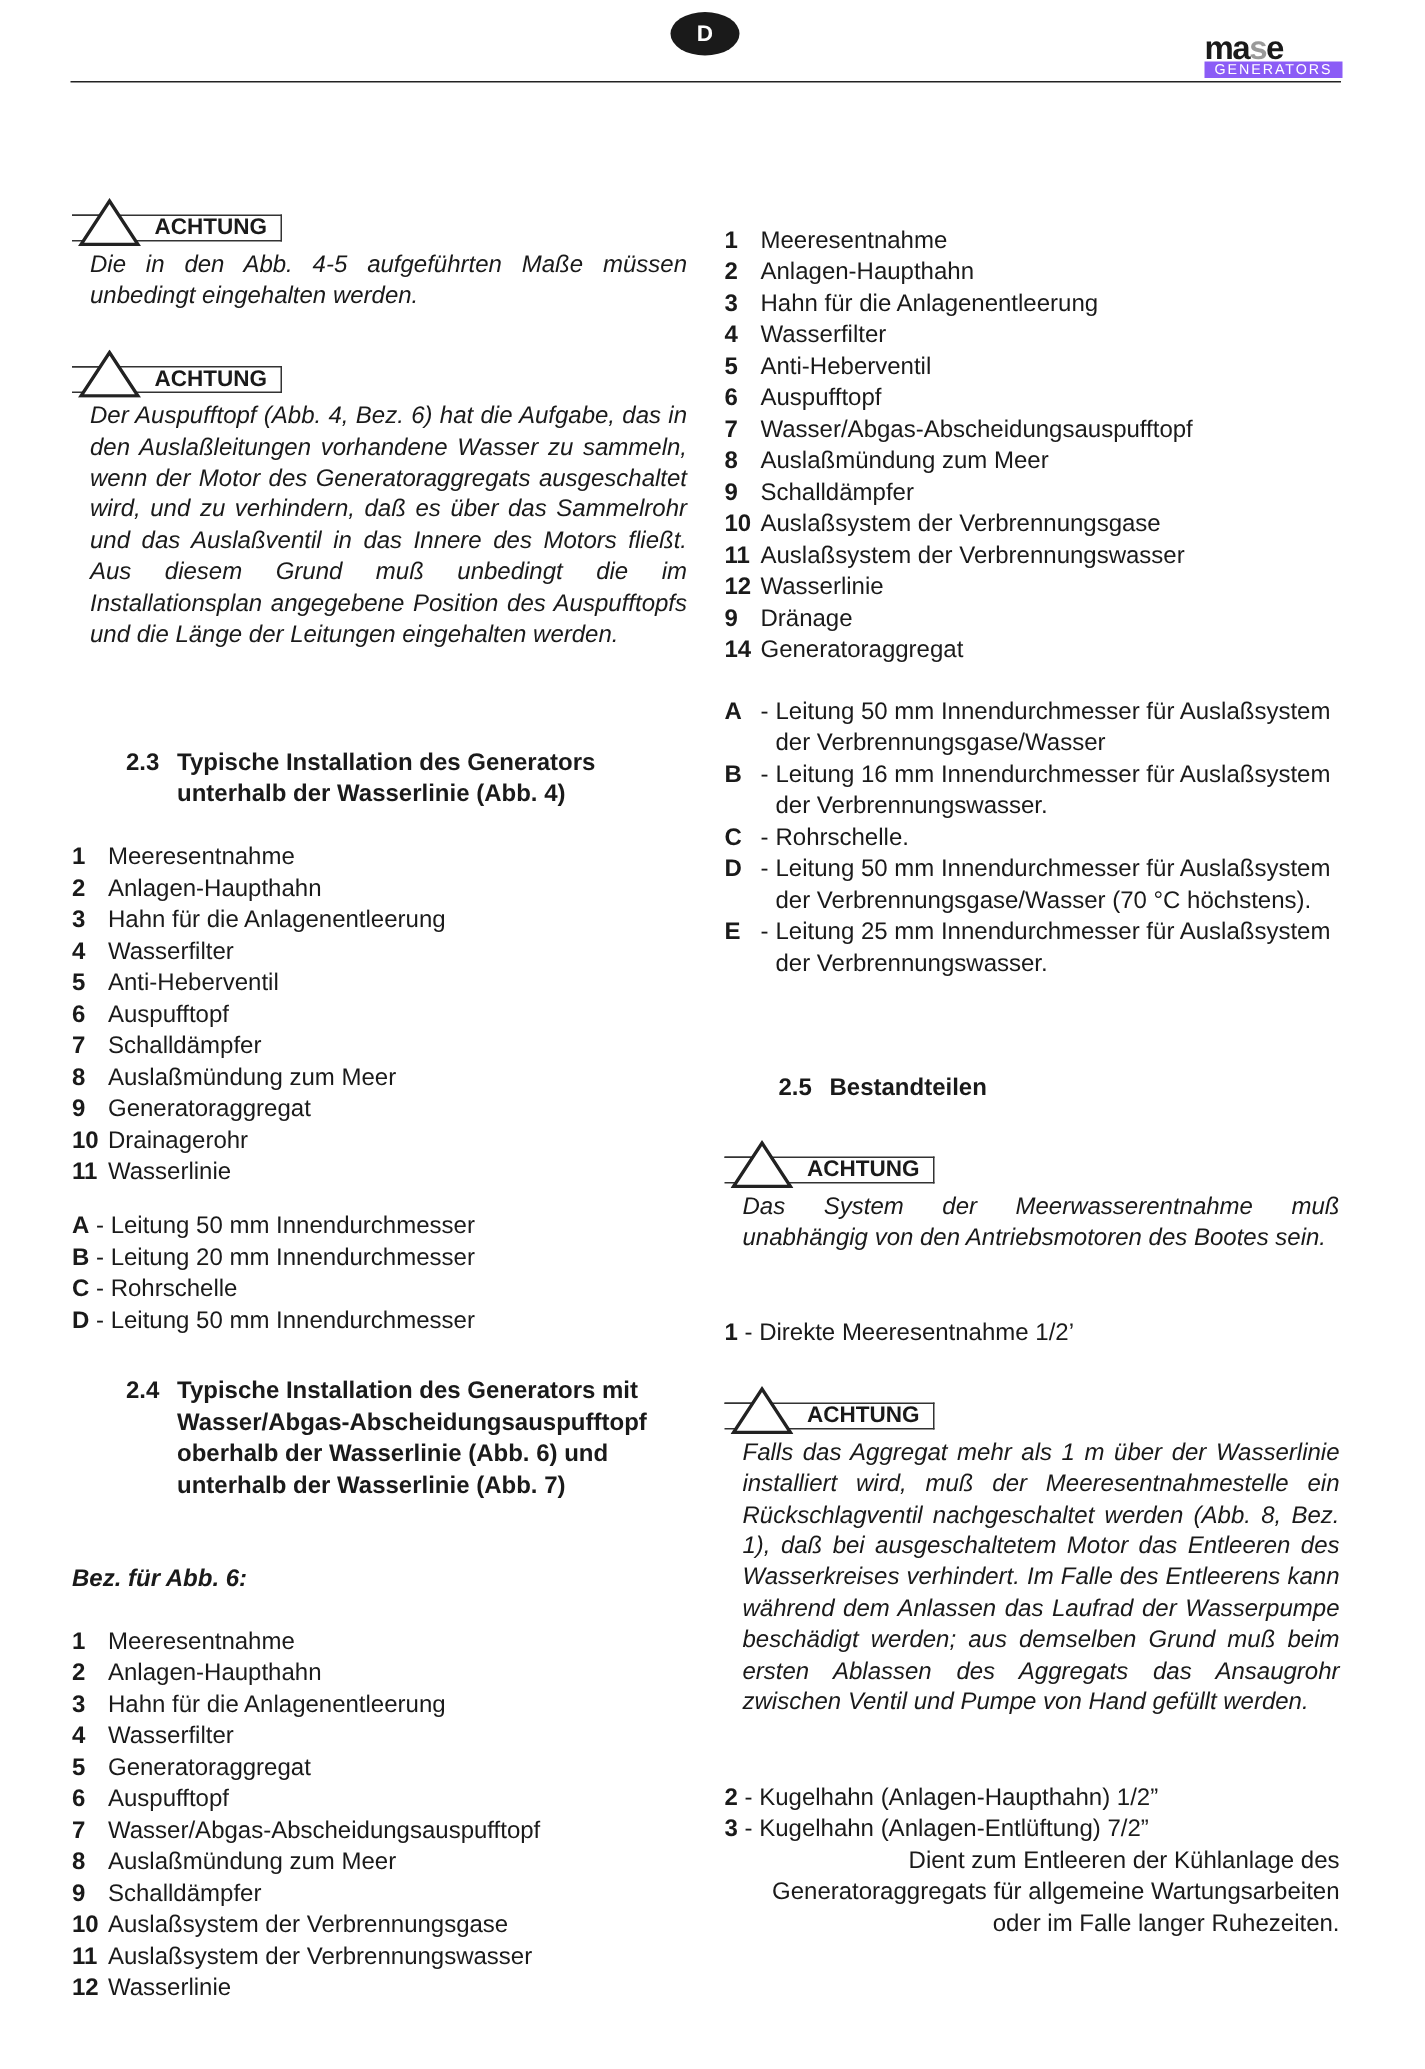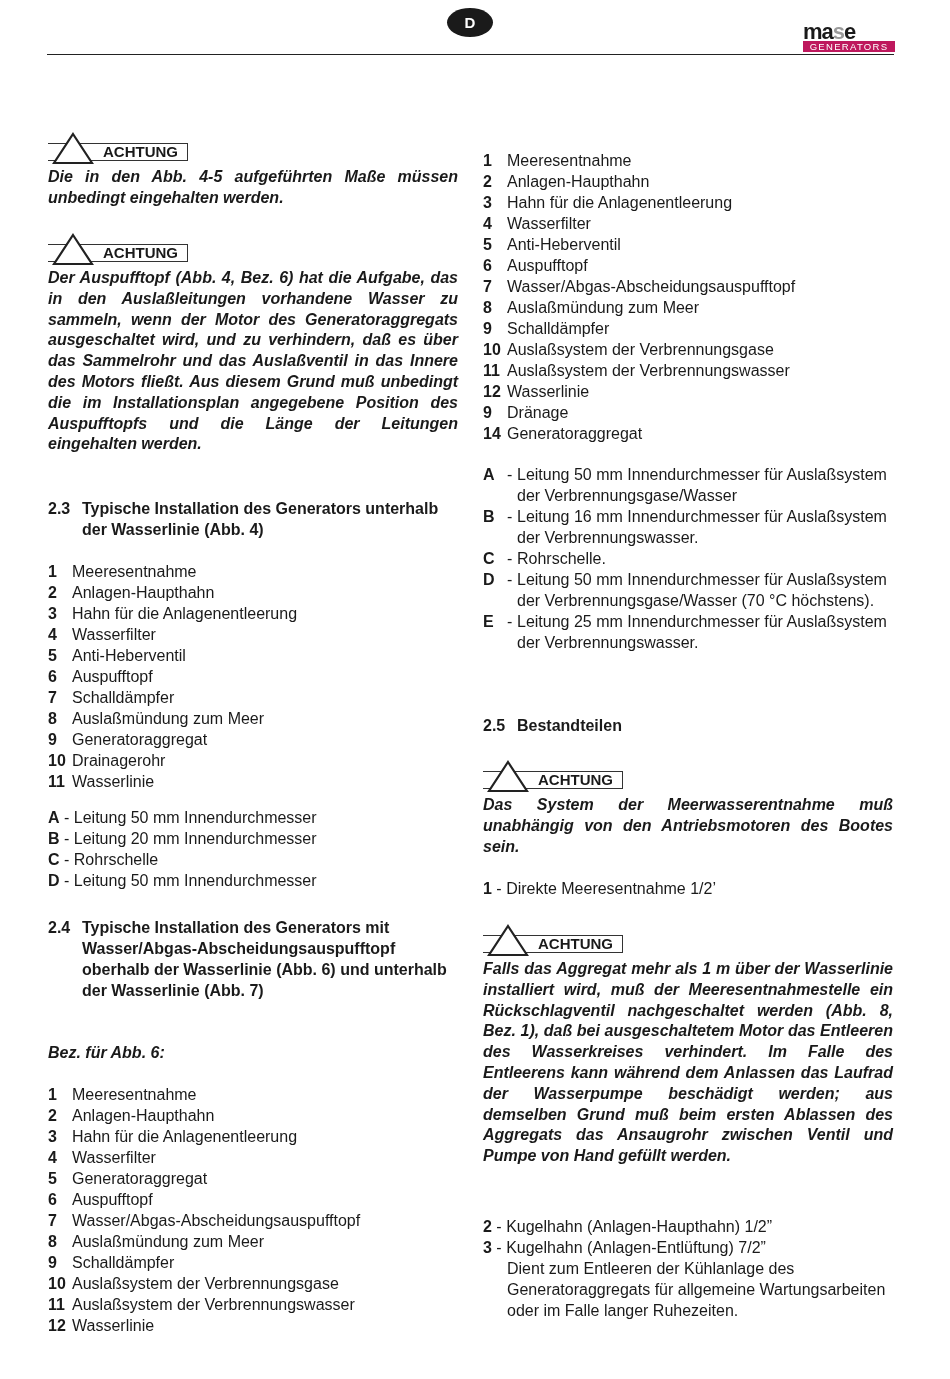--- a/index.html
+++ b/index.html
@@ -13,46 +13,47 @@
     color: #fff; font-weight: bold; font-size: 15px;
     display: flex; align-items: center; justify-content: center;
   }
   .logo { position: absolute; left: 803px; top: 24px; width: 92px; }
   .logo-mase {
     font-family: "Liberation Sans", sans-serif; font-weight: 900; font-size: 22px;
     line-height: 16px; color: #1a1a1a; letter-spacing: -1px; padding-right: 2px;
   }
   .logo-mase .s { color: #9a9a9a; }
   .logo-gen {
-    background: #be185d; color: #fff; font-size: 9.5px; letter-spacing: 1.3px;
+    background: #8b5cf6; color: #fff; font-size: 9.5px; letter-spacing: 1.3px;
     text-align: center; line-height: 11px; margin-top: 1px;
   }
   .header-rule { position: absolute; left: 47px; top: 54px; width: 847px; height: 1px; background: #222; }
 
   .col { position: absolute; top: 0; font-size: 16px; line-height: 21px; }
   .col-left { left: 48px; width: 410px; }
   .col-right { left: 483px; width: 410px; }
 
   .block { position: absolute; left: 0; width: 410px; }
   .warn-head { position: relative; height: 30px; }
   .warn-box {
     position: absolute; left: 0; top: 11px; width: 140px; height: 18px;
     border: 1px solid #333; border-left: 0; box-sizing: border-box;
   }
   .warn-box::before { content: ""; position: absolute; left: 0; top: -1px; width: 20px; border-top: 1px solid #333; }
   .warn-tri { position: absolute; left: 4px; top: 0; width: 42px; height: 32px; }
   .warn-label {
     position: absolute; left: 55px; top: 10px; font-weight: bold; font-size: 15px; line-height: 20px;
   }
   .warn-text {
-    font-weight: bold; font-style: italic; text-align: justify; font-size: 16px; line-height: 20.8px;
+    font-weight: normal; font-style: italic; text-align: justify; font-size: 16px; line-height: 20.8px;
     margin-top: 5px;
+    margin-left: 12px;
   }
   .sec-head { font-weight: bold; display: flex; }
-  .sec-num { width: 34px; flex: none; }
+  .sec-num { width: 34px; flex: none; margin-left: 36px; }
   .caption { font-weight: bold; font-style: italic; }
   .list-row { display: flex; line-height: 21px; }
   .list-num { width: 24px; flex: none; font-weight: bold; }
   .abc-row { line-height: 21px; }
   .abc-row b { font-weight: bold; }
   .abc-wrap { display: flex; }
   .abc-key { width: 24px; flex: none; font-weight: bold; }
   .abc-dash { width: 10px; flex: none; }
   .abc-text { flex: 1; }
 </style>
@@ -327,22 +328,22 @@
     <div class="warn-head">
       <div class="warn-box"></div>
       <svg class="warn-tri" viewBox="0 0 42 32">
           <polygon points="21,2 40,31 2,31" fill="#fff" stroke="#222" stroke-width="2.2"></polygon>
         </svg>
       <span class="warn-label">ACHTUNG</span>
     </div>
     <div class="warn-text">Falls das Aggregat mehr als 1 m über der Wasserlinie installiert wird, muß der Meeresentnahmestelle ein Rückschlagventil nachgeschaltet werden (Abb. 8, Bez. 1), daß bei ausgeschaltetem Motor das Entleeren des Wasserkreises verhindert. Im Falle des Entleerens kann während dem Anlassen das Laufrad der Wasserpumpe beschädigt werden; aus demselben Grund muß beim ersten Ablassen des Aggregats das Ansaugrohr zwischen Ventil und Pumpe von Hand gefüllt werden.</div>
   </div>
 
-  <div class="block" style="top:1216px;">
+  <div class="block" style="top:1188px;">
     <div>
       <span style="font-weight:bold;">2</span><span> - Kugelhahn (Anlagen-Haupthahn) 1/2”</span>
     </div>
     <div>
       <span style="font-weight:bold;">3</span><span> - Kugelhahn (Anlagen-Entlüftung) 7/2”</span>
     </div>
-    <div style="padding-left:24px;">Dient zum Entleeren der Kühlanlage des Generatoraggregats für allgemeine Wartungsarbeiten oder im Falle langer Ruhezeiten.</div>
+    <div style="padding-left:24px;text-align:right;">Dient zum Entleeren der Kühlanlage des Generatoraggregats für allgemeine Wartungsarbeiten oder im Falle langer Ruhezeiten.</div>
   </div>
 </div>
 
 </body></html>

